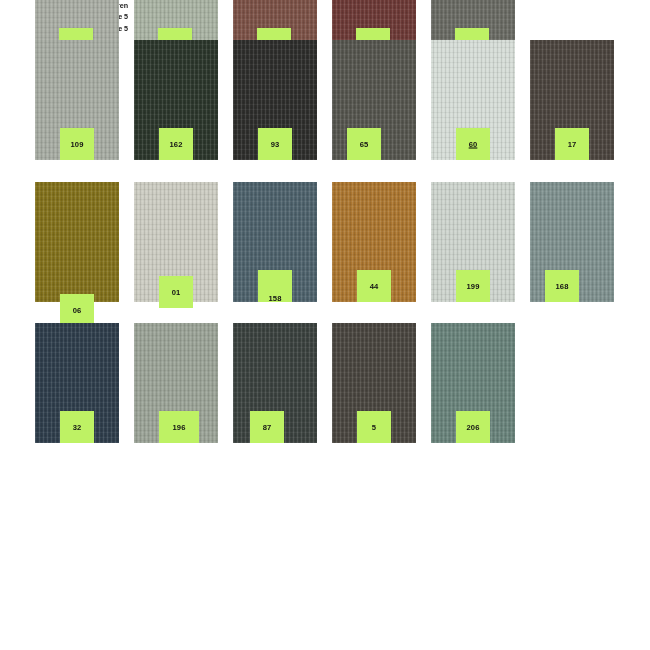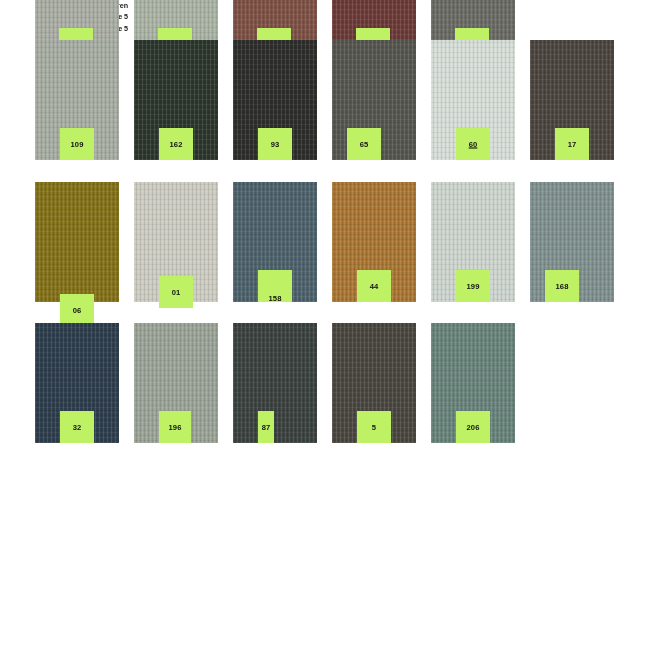--- a/index.html
+++ b/index.html
@@ -237,28 +237,28 @@
       <div class="swatch-fill" style="background: rgb(47, 62, 76);"></div>
       <div class="weave"></div>
     </div>
     <div class="tag" style="left: 60px; top: 411px; width: 34px; height: 32px;">
       <span class="tag-text">32</span>
     </div>
     <div class="swatch" style="left: 134px; top: 323px; width: 84px; height: 120px;">
       <div class="swatch-fill" style="background: rgb(155, 163, 151);"></div>
       <div class="weave"></div>
     </div>
-    <div class="tag" style="left: 159px; top: 411px; width: 32px; height: 32px;">
+    <div class="tag" style="left: 159px; top: 411px; width: 40px; height: 32px;">
       <span class="tag-text">196</span>
     </div>
     <div class="swatch" style="left: 233px; top: 323px; width: 84px; height: 120px;">
       <div class="swatch-fill" style="background: rgb(59, 66, 63);"></div>
       <div class="weave"></div>
     </div>
-    <div class="tag" style="left: 258px; top: 411px; width: 16px; height: 32px;">
+    <div class="tag" style="left: 250px; top: 411px; width: 34px; height: 32px;">
       <span class="tag-text">87</span>
     </div>
     <div class="swatch" style="left: 332px; top: 323px; width: 84px; height: 120px;">
       <div class="swatch-fill" style="background: rgb(74, 70, 64);"></div>
       <div class="weave"></div>
     </div>
     <div class="tag" style="left: 357px; top: 411px; width: 34px; height: 32px;">
       <span class="tag-text">5</span>
     </div>
     <div class="swatch" style="left: 431px; top: 323px; width: 84px; height: 120px;">

